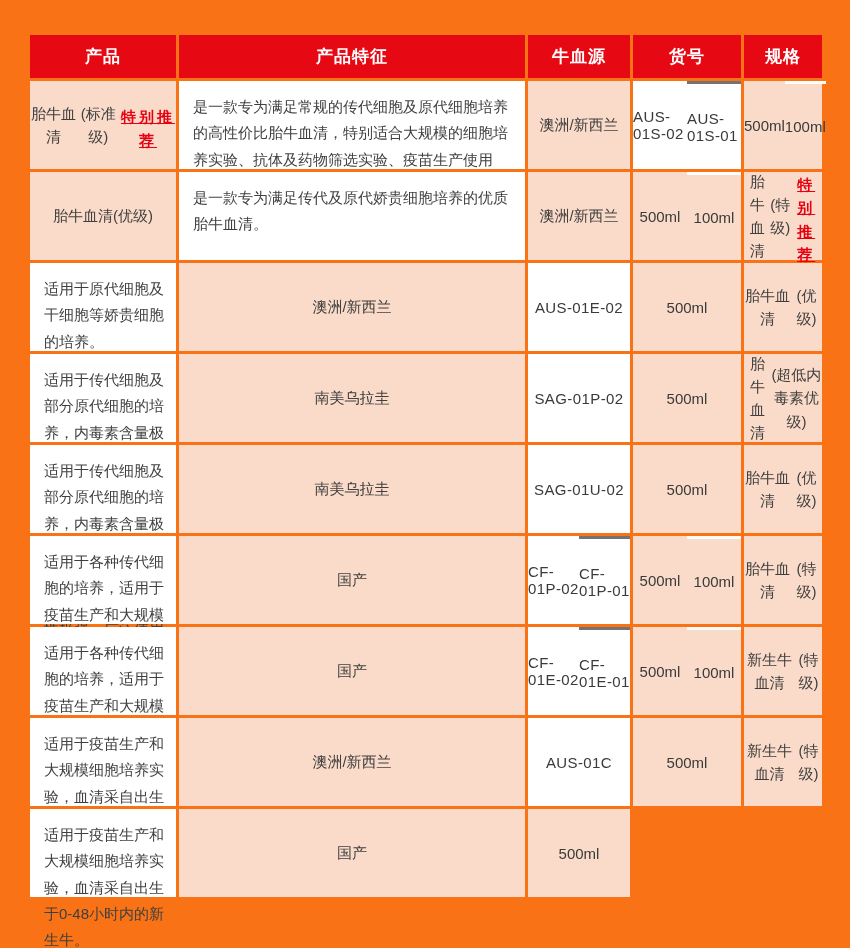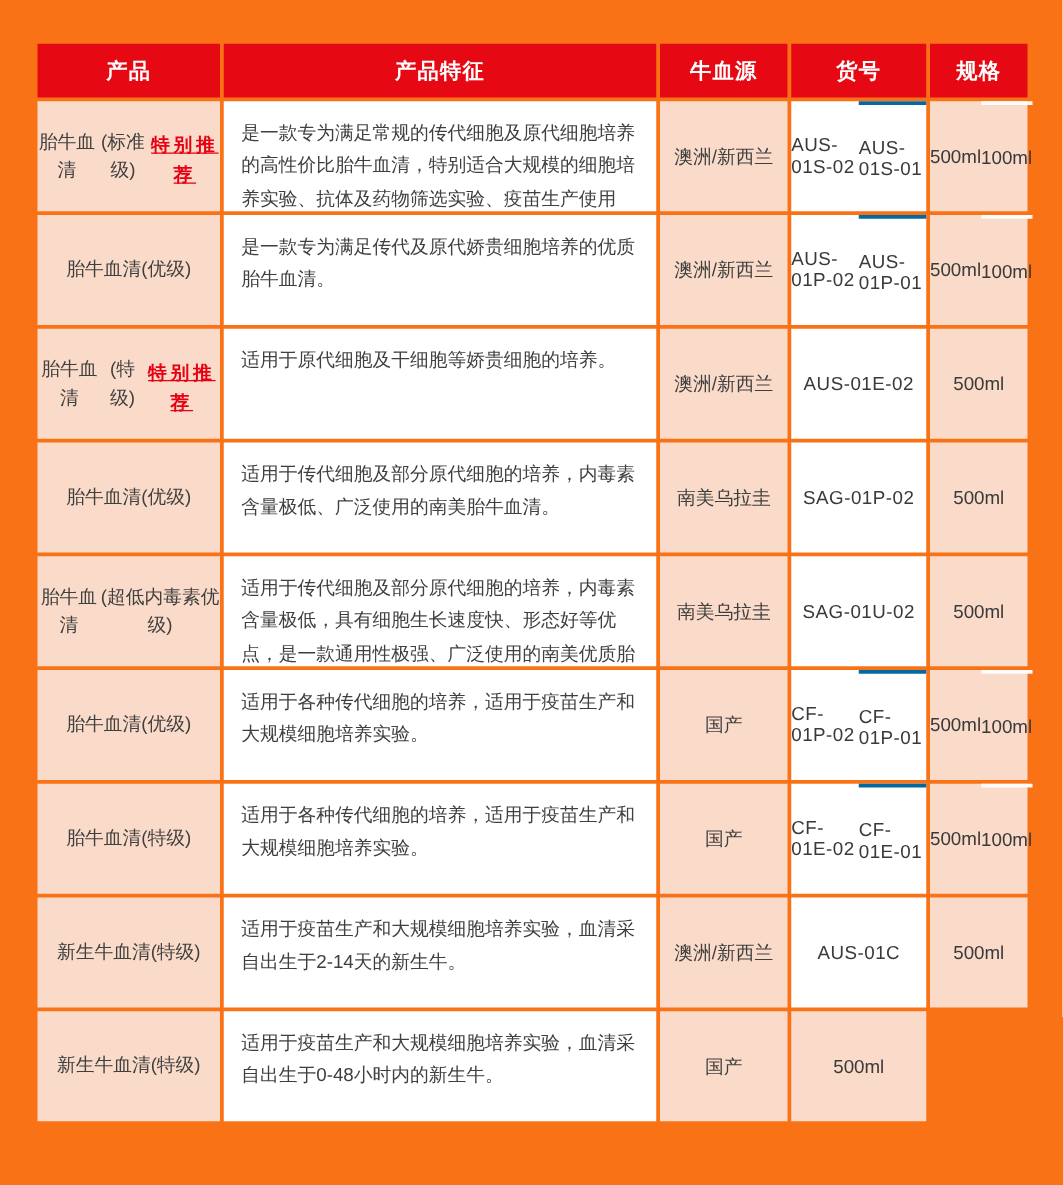--- a/index.html
+++ b/index.html
@@ -75,21 +75,21 @@
   .sub {
     flex: 1;
     display: flex;
     align-items: center;
     justify-content: center;
     color: #3a3a3a;
     font-size: 15px;
   }
   .codes { background: #ffffff; }
   .codes .sub { letter-spacing: 0.4px; }
-  .codes .sub + .sub { border-top: 3px solid #0369a1; }
+  .codes .sub + .sub { border-top: 3px solid #737373; }
   .sizes { background: #fadbc9; }
   .sizes .sub + .sub { border-top: 3px solid #fffdfb; }
 </style>
 </head>
 <body>
 
 <div class="page">
   <div class="catalog">
     <div class="grid" id="grid">
       <div class="hcell">产品</div>
@@ -111,24 +111,20 @@
         <div class="stack sizes">
           <div class="sub">500ml</div>
           <div class="sub">100ml</div>
         </div>
         <div class="cell peach product-cell">
           <div class="pname">胎牛血清</div>
           <div class="pgrade">(优级)</div>
         </div>
         <div class="cell whitebg feature">是一款专为满足传代及原代娇贵细胞培养的优质胎牛血清。</div>
         <div class="cell peach">澳洲/新西兰</div>
-        <div class="stack codes">
-          <div class="sub">AUS-01P-02</div>
-          <div class="sub">AUS-01P-01</div>
-        </div>
         <div class="stack sizes">
           <div class="sub">500ml</div>
           <div class="sub">100ml</div>
         </div>
         <div class="cell peach product-cell">
           <div class="pname">胎牛血清</div>
           <div class="pgrade">(特级)</div>
           <div class="recommend">特别推荐</div>
         </div>
         <div class="cell whitebg feature">适用于原代细胞及干细胞等娇贵细胞的培养。</div>

